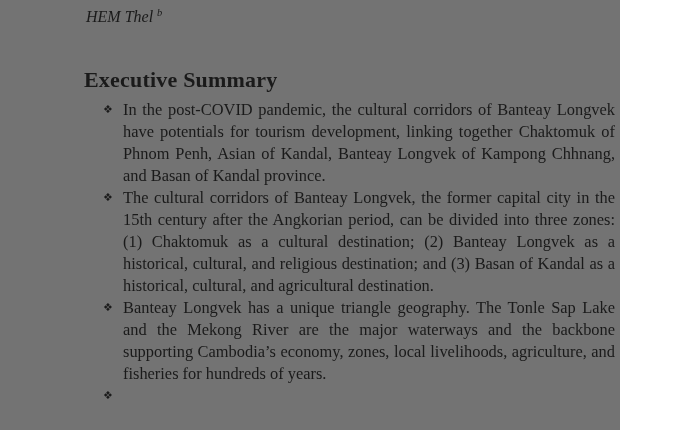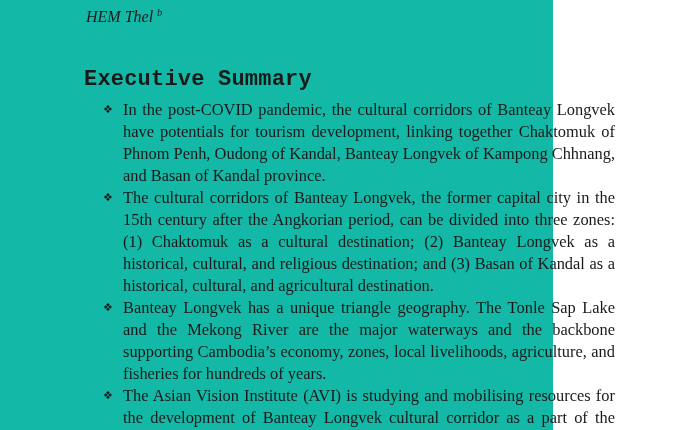--- a/index.html
+++ b/index.html
@@ -9,23 +9,23 @@
   body {
     width: 700px;
     height: 430px;
     background: #ffffff;
     overflow: hidden;
     font-family: "Liberation Serif", serif;
     color: #1a1a1a;
   }
   .page {
     position: relative;
-    width: 553px;
+    width: 620px;
     height: 430px;
-    background: #14b8a6;
+    background: #737373;
   }
   .authors {
     position: absolute;
     left: 86px;
     top: 6px;
   }
   .author {
     margin: 0;
     font-style: italic;
     font-size: 16px;
@@ -41,21 +41,20 @@
   .heading {
     position: absolute;
     left: 84px;
     top: 67px;
     margin: 0;
     font-size: 22px;
     font-weight: bold;
     line-height: 26px;
     letter-spacing: 0.2px;
     white-space: nowrap;
-    font-family: Liberation Mono, monospace;
   }
   ul.bullets {
     position: absolute;
     left: 103px;
     top: 99px;
     width: 512px;
     margin: 0;
     padding: 0;
     list-style: none;
   }
@@ -88,29 +87,28 @@
 
   <div class="authors">
     <p class="author"><span>HEM Thel</span><sup>b</sup></p>
   </div>
 
   <h1 class="heading">Executive Summary</h1>
 
   <ul class="bullets">
     <li>
       <span class="marker">❖</span>
-      <span>In the post-COVID pandemic, the cultural corridors of Banteay Longvek have potentials for tourism development, linking together Chaktomuk of Phnom Penh, Oudong of Kandal, Banteay Longvek of Kampong Chhnang, and Basan of Kandal province.</span>
+      <span>In the post-COVID pandemic, the cultural corridors of Banteay Longvek have potentials for tourism development, linking together Chaktomuk of Phnom Penh, Asian of Kandal, Banteay Longvek of Kampong Chhnang, and Basan of Kandal province.</span>
     </li>
     <li>
       <span class="marker">❖</span>
       <span>The cultural corridors of Banteay Longvek, the former capital city in the 15th century after the Angkorian period, can be divided into three zones: (1) Chaktomuk as a cultural destination; (2) Banteay Longvek as a historical, cultural, and religious destination; and (3) Basan of Kandal as a historical, cultural, and agricultural destination.</span>
     </li>
     <li>
       <span class="marker">❖</span>
       <span>Banteay Longvek has a unique triangle geography. The Tonle Sap Lake and the Mekong River are the major waterways and the backbone supporting Cambodia’s economy, zones, local livelihoods, agriculture, and fisheries for hundreds of years.</span>
     </li>
     <li class="continues">
       <span class="marker">❖</span>
-      <span>The Asian Vision Institute (AVI) is studying and mobilising resources for the development of Banteay Longvek cultural corridor as a part of the</span>
     </li>
   </ul>
 
 </div>
 
 </body></html>

